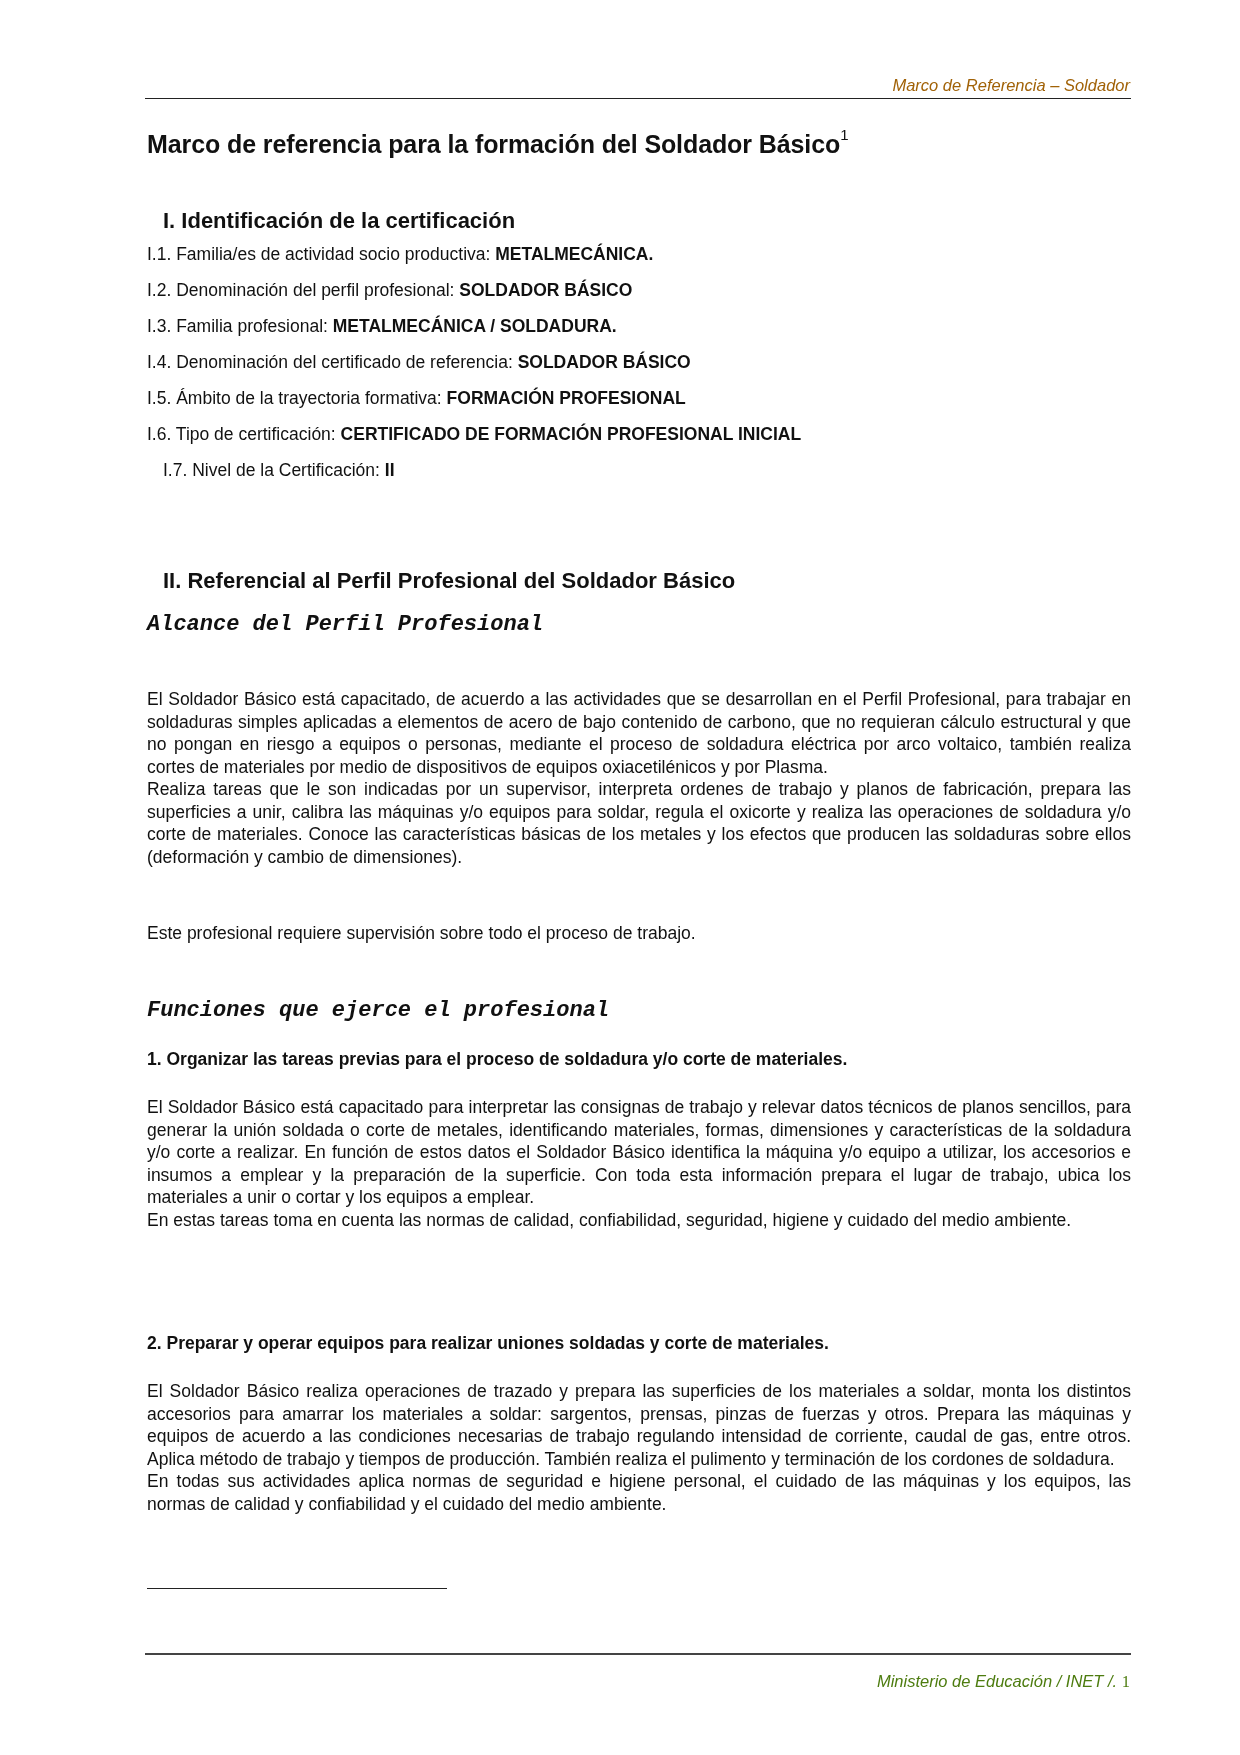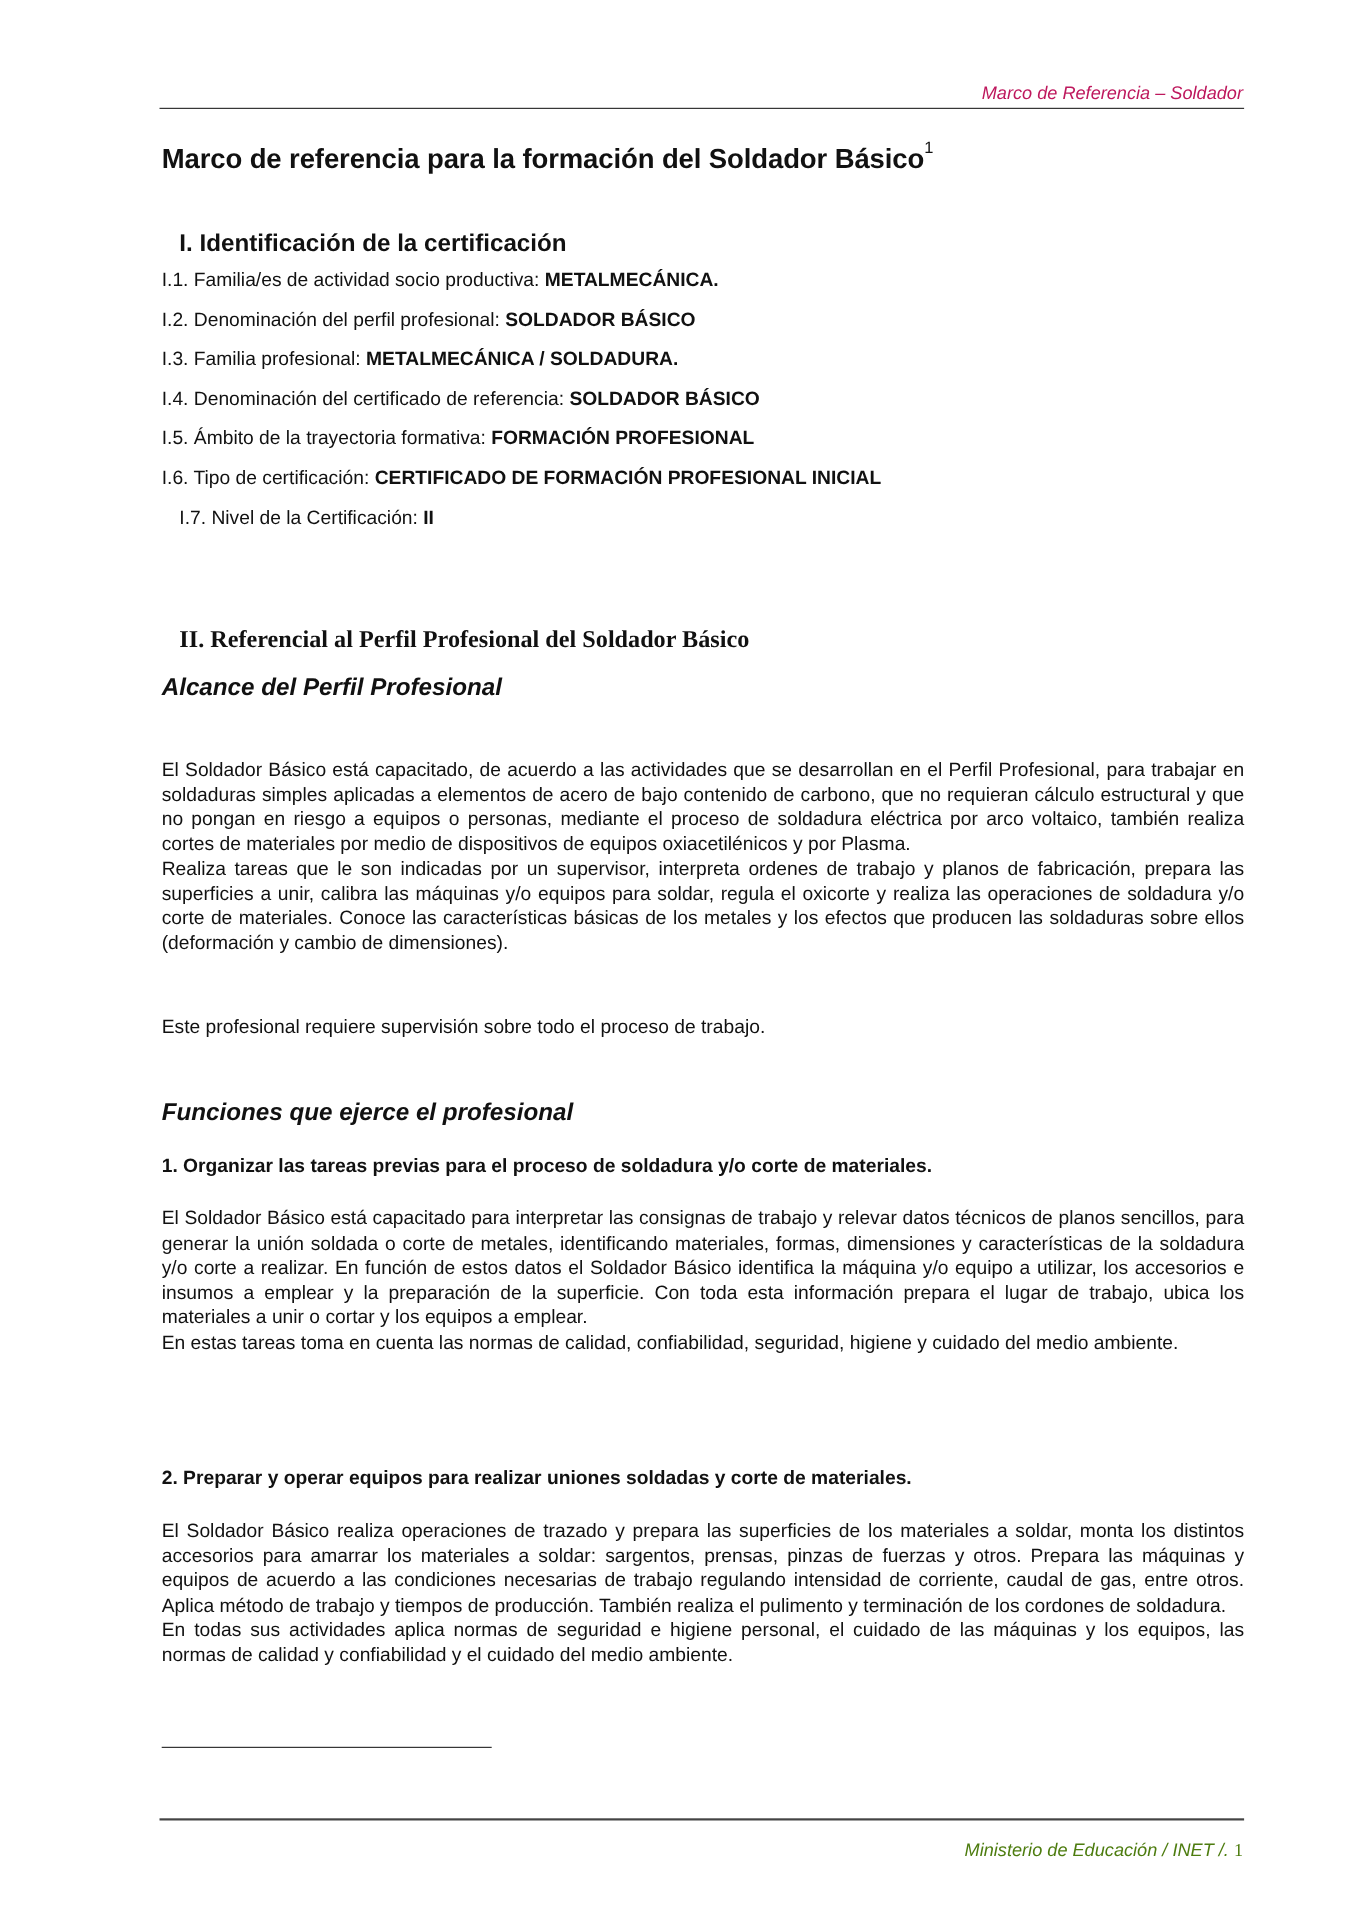--- a/index.html
+++ b/index.html
@@ -1,25 +1,25 @@
 <!DOCTYPE html>
 <html><head>
   <meta charset="utf-8">
   <style>
     html, body { margin: 0; padding: 0; background: #ffffff; }
     body { width: 1240px; height: 1755px; position: relative; overflow: hidden;
            font-family: "Liberation Sans", sans-serif; color: #111; }
     .page { position: absolute; left: 0; top: 0; width: 1240px; height: 1755px; }
-    .hdr-text { position: absolute; right: 110px; top: 76px; font-size: 16.5px; font-style: italic; color: #be185d; }
+    .hdr-text { position: absolute; right: 110px; top: 76px; font-size: 16.5px; font-style: italic; color: #a16207; }
     .hdr-rule { position: absolute; left: 145px; width: 986px; top: 98px; height: 0; border-top: 1.5px solid #222; }
     .content { position: absolute; left: 147px; width: 984px; top: 0; }
     h1.title { position: absolute; top: 130px; margin: 0; font-size: 25px; font-weight: bold; white-space: nowrap; letter-spacing: -0.1px; }
     h1.title sup { font-size: 15px; font-weight: normal; vertical-align: super; position: relative; top: -4px; }
     h2.sec { position: absolute; margin: 16px; font-size: 22px; font-weight: bold; white-space: nowrap; }
-    h3.sub { position: absolute; margin: 0; font-size: 22px; font-weight: bold; font-style: italic; white-space: nowrap; }
+    h3.sub { position: absolute; margin: 0; font-size: 22px; font-weight: bold; font-style: italic; white-space: nowrap; font-family: Liberation Mono, monospace; }
     .item { position: absolute; font-size: 17.5px; white-space: nowrap; }
     .item b { font-weight: bold; }
     .para { position: absolute; width: 984px; font-size: 17.5px; line-height: 22.5px; text-align: justify; }
     .para p { margin: 0; text-align: justify; }
     .fn-title { position: absolute; font-size: 17.5px; font-weight: bold; white-space: nowrap; }
     .fn-rule { position: absolute; left: 147px; top: 1588px; width: 300px; border-top: 1px solid #222; }
     .footnote { position: absolute; left: 147px; top: 1600px; font-size: 17.5px; white-space: nowrap; }
     .footnote sup { font-size: 12px; position: relative; top: -3px; margin-right: 4px; }
     .ftr-rule { position: absolute; left: 145px; width: 986px; top: 1653px; border-top: 2px solid #444; }
     .ftr-text { position: absolute; right: 110px; top: 1672px; font-size: 16.5px; font-style: italic; color: #4d7c0f; }
@@ -40,21 +40,21 @@
     <h2 class="sec" style="top:192px;">I. Identificación de la certificación</h2>
 
     <div class="item" style="top:244px;"><span>I.1. Familia/es de actividad socio productiva: </span><b>METALMECÁNICA.</b></div>
     <div class="item" style="top:280px;text-align:center;"><span>I.2. Denominación del perfil profesional: </span><b>SOLDADOR BÁSICO</b></div>
     <div class="item" style="top:316px;"><span>I.3. Familia profesional: </span><b>METALMECÁNICA / SOLDADURA.</b></div>
     <div class="item" style="top:352px;"><span>I.4. Denominación del certificado de referencia: </span><b>SOLDADOR BÁSICO</b></div>
     <div class="item" style="top:388px;"><span>I.5. Ámbito de la trayectoria formativa: </span><b>FORMACIÓN PROFESIONAL</b></div>
     <div class="item" style="top:424px;"><span>I.6. Tipo de certificación: </span><b>CERTIFICADO DE FORMACIÓN PROFESIONAL INICIAL</b></div>
     <div class="item" style="top:460px;margin-left:16px;"><span>I.7. Nivel de la Certificación: </span><b>II</b></div>
 
-    <h2 class="sec" style="top:552px;font-family:Liberation Serif, serif;">II. Referencial al Perfil Profesional del Soldador Básico</h2>
+    <h2 class="sec" style="top:552px;">II. Referencial al Perfil Profesional del Soldador Básico</h2>
 
     <h3 class="sub" style="top:612px;">Alcance del Perfil Profesional</h3>
 
     <div class="para" style="top:688px;">
       <p>El Soldador Básico está capacitado, de acuerdo a las actividades que se desarrollan en el Perfil Profesional, para trabajar en soldaduras simples aplicadas a elementos de acero de bajo contenido de carbono, que no requieran cálculo estructural y que no pongan en riesgo a equipos o personas, mediante el proceso de soldadura eléctrica por arco voltaico, también realiza  cortes de materiales por medio de dispositivos de equipos oxiacetilénicos y por Plasma.</p>
       <p>Realiza tareas que le son indicadas por un supervisor, interpreta ordenes de trabajo y planos de fabricación, prepara las superficies a unir, calibra las máquinas y/o equipos para soldar, regula el oxicorte y realiza las operaciones de soldadura y/o corte de materiales. Conoce las características básicas de los metales y los efectos que producen las soldaduras sobre ellos (deformación y cambio de dimensiones).</p>
     </div>
     <div class="para" style="top:922px;">
       <p>Este profesional requiere supervisión sobre todo el proceso de trabajo.</p>
     </div>

